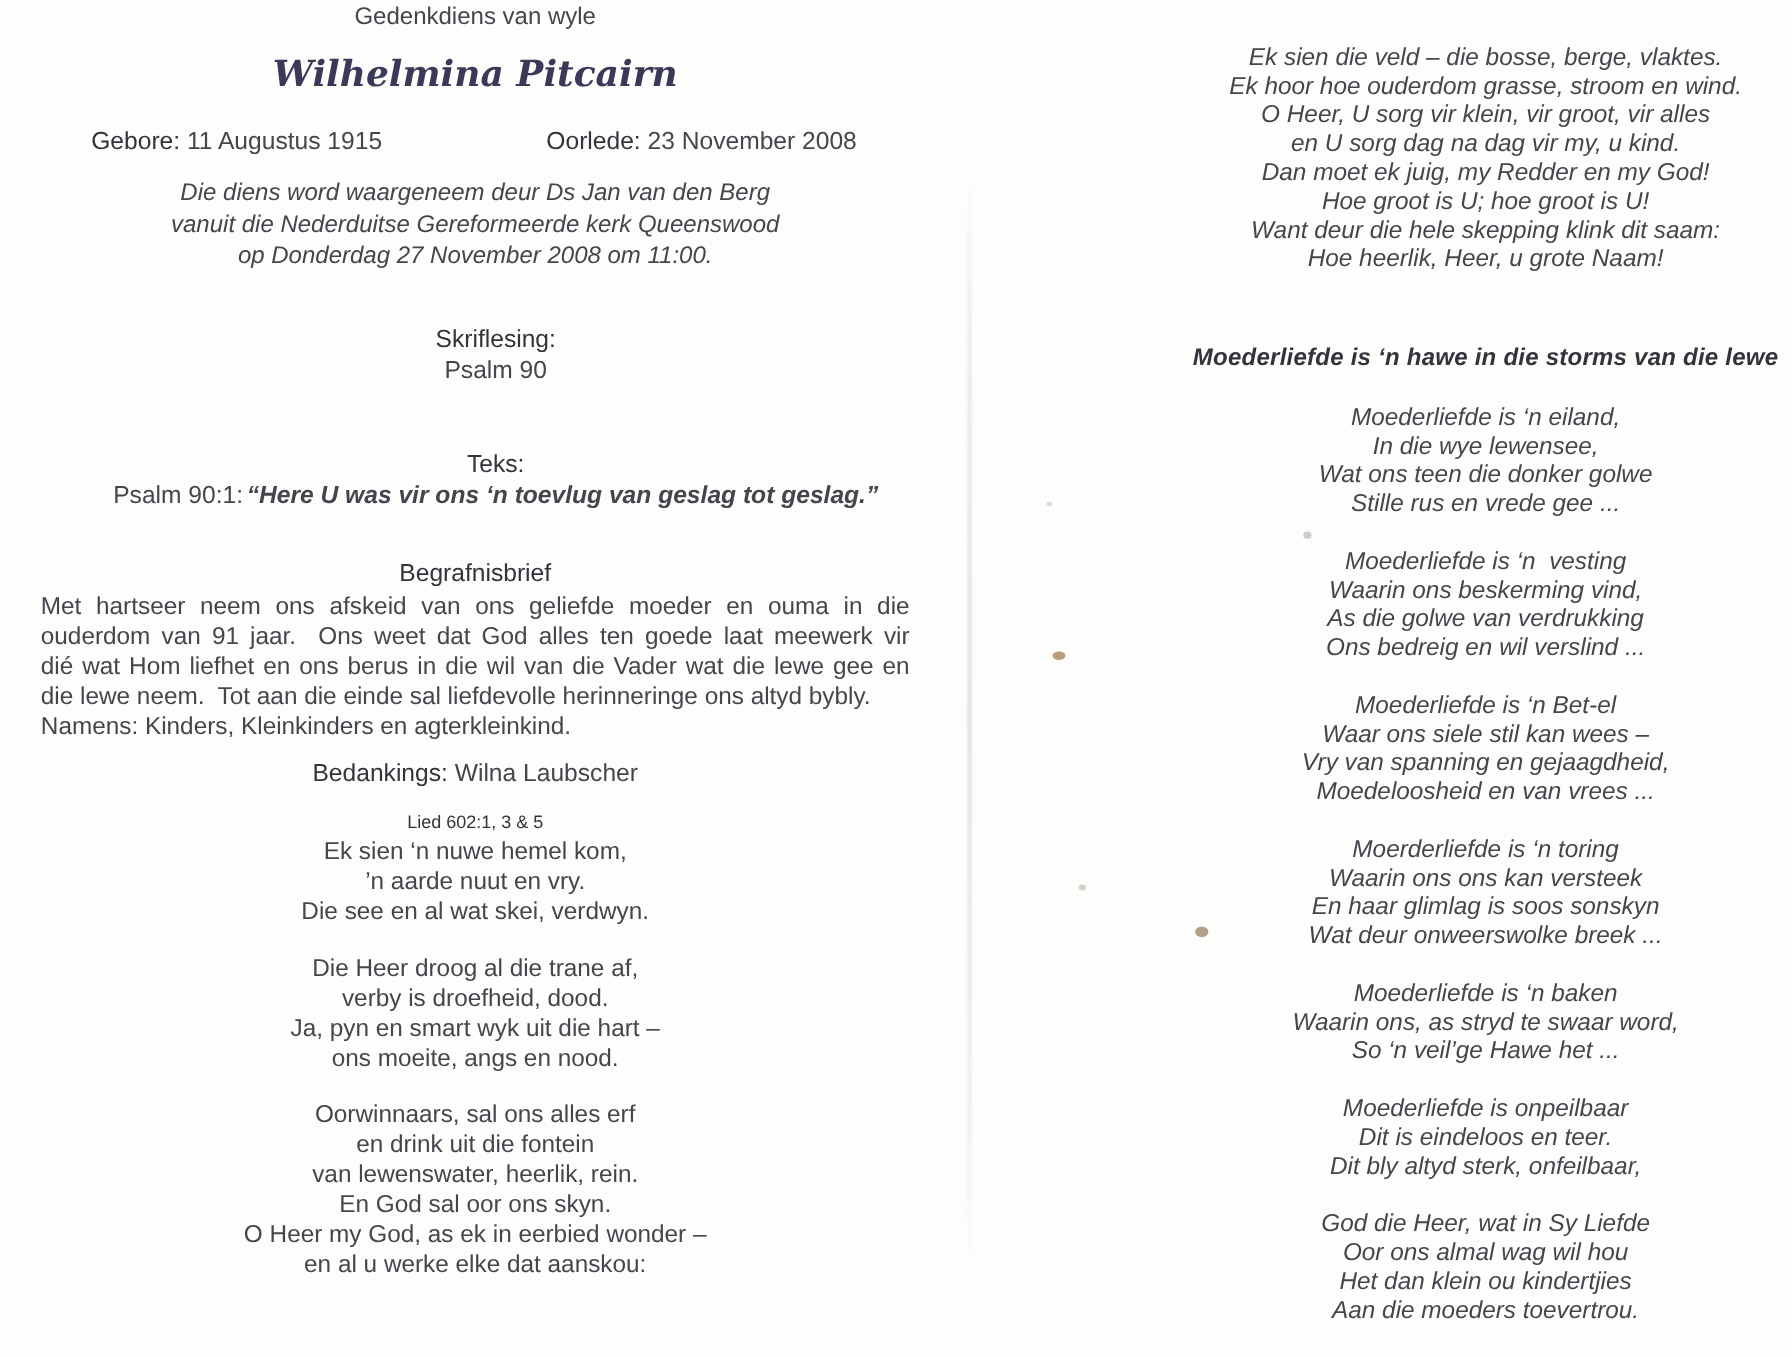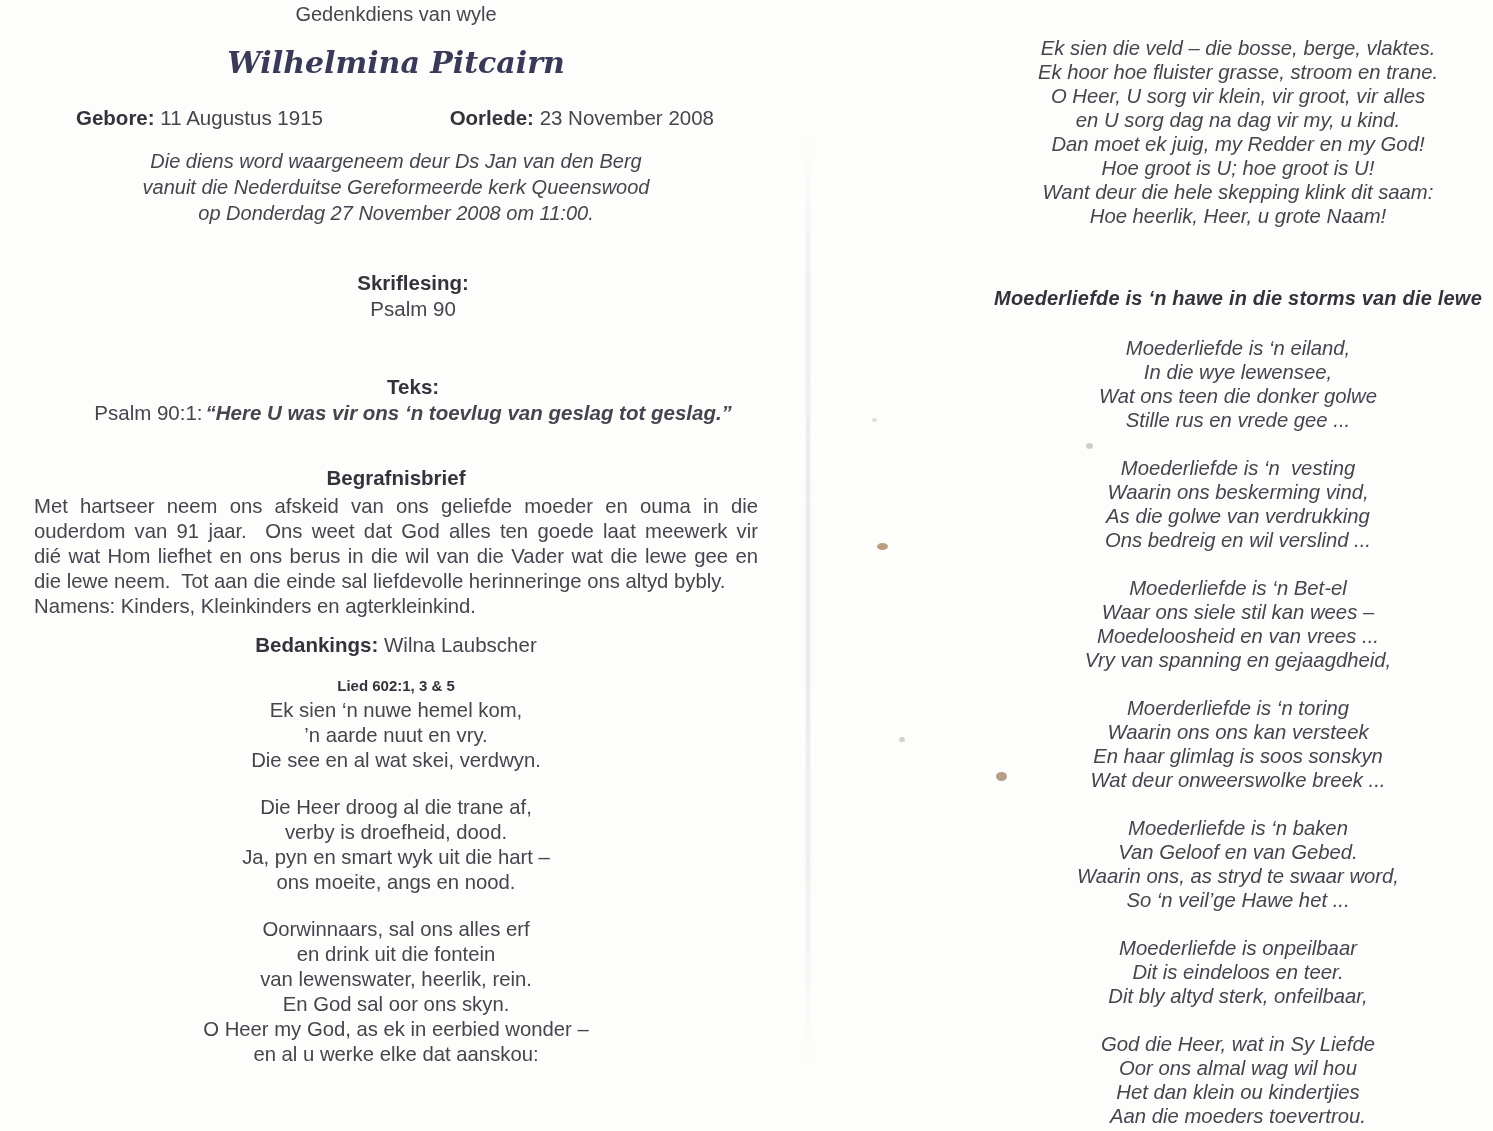--- a/index.html
+++ b/index.html
@@ -9,21 +9,21 @@
     font-family: "Liberation Sans", sans-serif;
     color: var(--ink, #45454e);
     position: relative;
     overflow: hidden;
   }
   .page { position: absolute; }
   .page.left  { left: 34px; top: 2px;  width: 724px; }
   .page.right { left: 985px; top: 12px; width: 506px; }
 
   .center { text-align: center; }
-  .b { font-weight: bold; color: var(--ink-bold, #33333c); }
+  .b { font-weight: normal; color: var(--ink-bold, #33333c); }
   .i { font-style: italic; }
   .line { white-space: pre-wrap; }
 
   
   .sub { font-size: 20px; line-height: 24px; }
   .name {
     font-family: "DejaVu Serif", serif;
     font-style: italic; font-weight: bold;
     font-size: 30px; line-height: 38px;
     color: var(--name-ink, #3a3a58);
@@ -167,21 +167,21 @@
     <div class="stanza center">
         <div>O Heer my God, as ek in eerbied wonder –</div>
         <div>en al u werke elke dat aanskou:</div>
       </div>
   </div>
 </section>
 
 <section class="page right">
   <div class="stanza op center i">
       <div>Ek sien die veld – die bosse, berge, vlaktes.</div>
-      <div>Ek hoor hoe fluister grasse, stroom en trane.</div>
+      <div>Ek hoor hoe ouderdom grasse, stroom en wind.</div>
       <div>O Heer, U sorg vir klein, vir groot, vir alles</div>
       <div>en U sorg dag na dag vir my, u kind.</div>
       <div>Dan moet ek juig, my Redder en my God!</div>
       <div>Hoe groot is U; hoe groot is U!</div>
       <div>Want deur die hele skepping klink dit saam:</div>
       <div>Hoe heerlik, Heer, u grote Naam!</div>
     </div>
 
   <div class="poem-title center">Moederliefde is ‘n hawe in die storms van die lewe</div>
 
@@ -193,32 +193,31 @@
     </div>
   <div class="stanza center i">
       <div>Moederliefde is ‘n  vesting</div>
       <div>Waarin ons beskerming vind,</div>
       <div>As die golwe van verdrukking</div>
       <div>Ons bedreig en wil verslind ...</div>
     </div>
   <div class="stanza center i">
       <div>Moederliefde is ‘n Bet-el</div>
       <div>Waar ons siele stil kan wees –</div>
+      <div>Vry van spanning en gejaagdheid,</div>
       <div>Moedeloosheid en van vrees ...</div>
-      <div>Vry van spanning en gejaagdheid,</div>
     </div>
   <div class="stanza center i">
       <div>Moerderliefde is ‘n toring</div>
       <div>Waarin ons ons kan versteek</div>
       <div>En haar glimlag is soos sonskyn</div>
       <div>Wat deur onweerswolke breek ...</div>
     </div>
   <div class="stanza center i">
       <div>Moederliefde is ‘n baken</div>
-      <div>Van Geloof en van Gebed.</div>
       <div>Waarin ons, as stryd te swaar word,</div>
       <div>So ‘n veil’ge Hawe het ...</div>
     </div>
   <div class="stanza center i">
       <div>Moederliefde is onpeilbaar</div>
       <div>Dit is eindeloos en teer.</div>
       <div>Dit bly altyd sterk, onfeilbaar,</div>
     </div>
   <div class="stanza center i">
       <div>God die Heer, wat in Sy Liefde</div>

